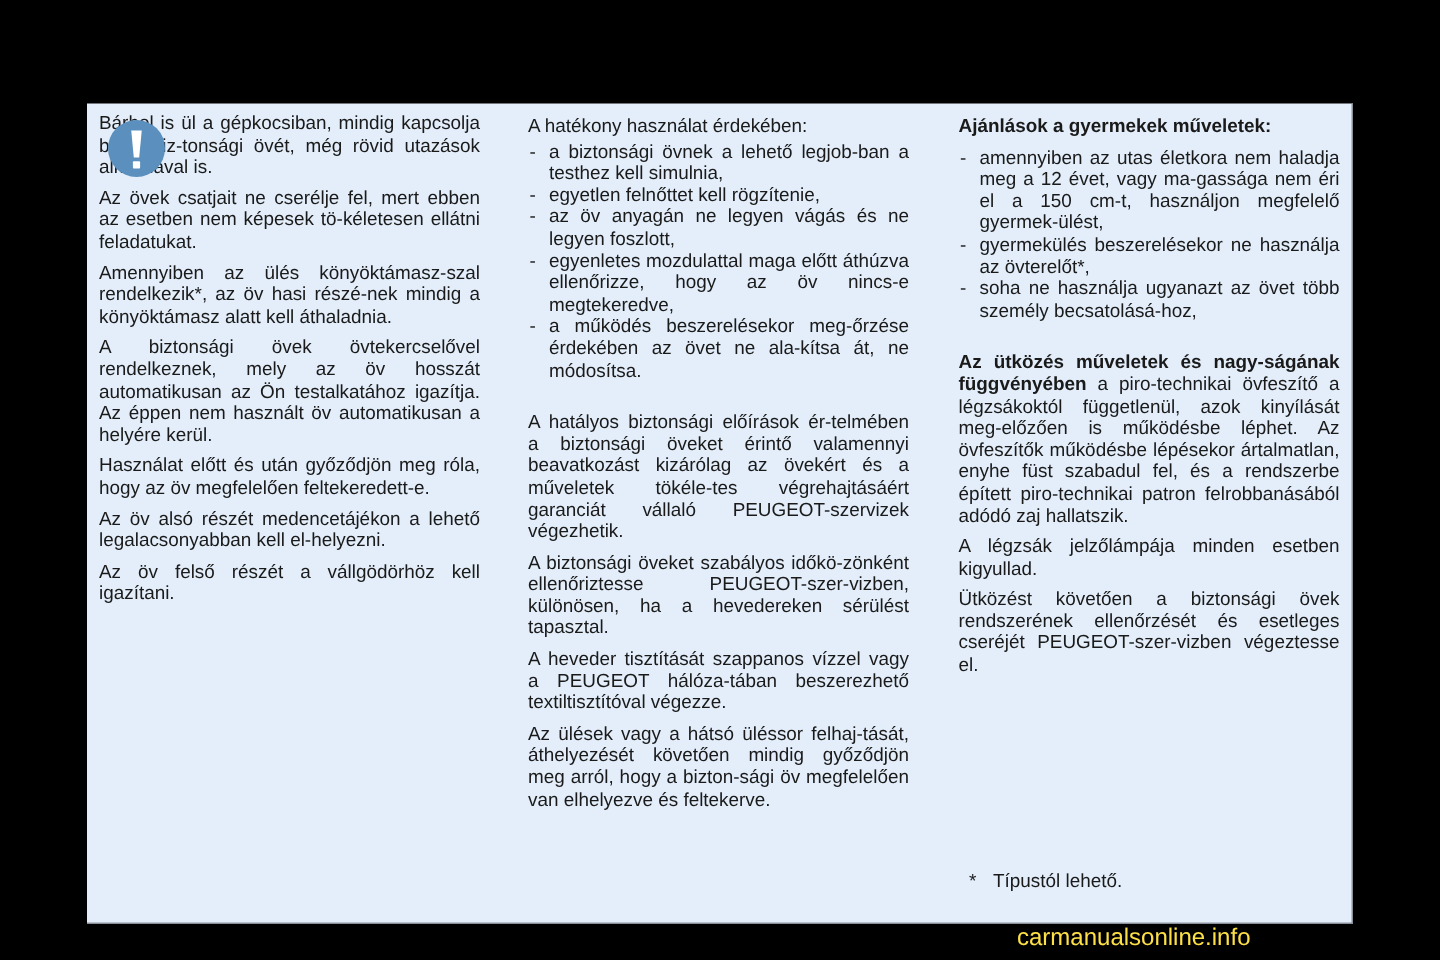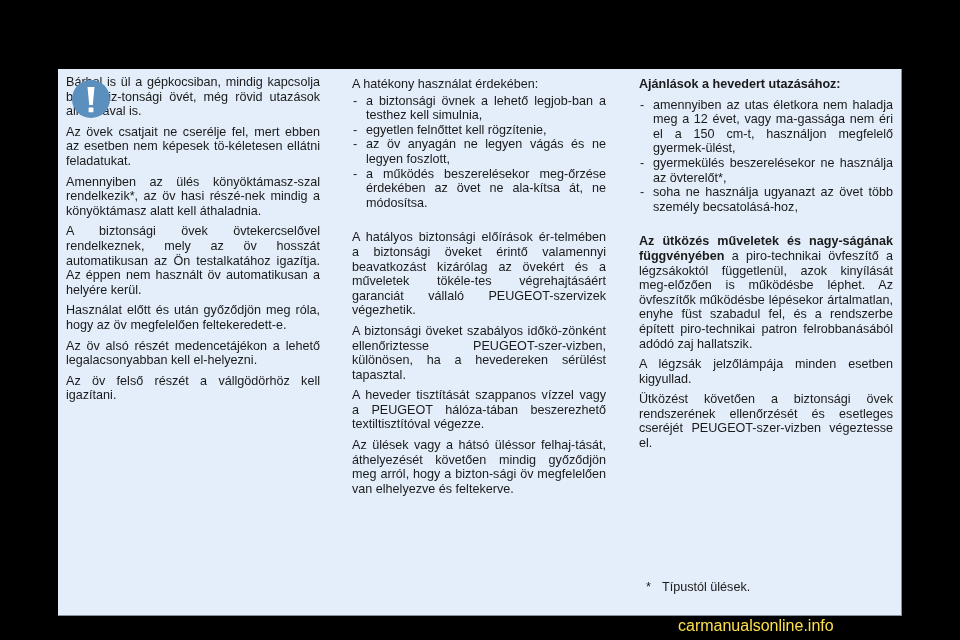--- a/index.html
+++ b/index.html
@@ -79,40 +79,41 @@
     <p>Az öv alsó részét medencetájékon a lehető legalacsonyabban kell el-helyezni.</p>
     <p>Az öv felső részét a vállgödörhöz kell igazítani.</p>
   </div>
 
   <div class="col col2">
     <p style="margin-bottom:2px">A hatékony használat érdekében:</p>
     <ul class="dash">
       <li>a biztonsági övnek a lehető legjob-ban a testhez kell simulnia,</li>
       <li>egyetlen felnőttet kell rögzítenie,</li>
       <li>az öv anyagán ne legyen vágás és ne legyen foszlott,</li>
+      <li>egyenletes mozdulattal maga előtt áthúzva ellenőrizze, hogy az öv nincs-e megtekeredve,</li>
       <li>a működés beszerelésekor meg-őrzése érdekében az övet ne ala-kítsa át, ne módosítsa.</li>
     </ul>
     <div class="gap"></div>
     <p>A hatályos biztonsági előírások ér-telmében a biztonsági öveket érintő valamennyi beavatkozást kizárólag az övekért és a műveletek tökéle-tes végrehajtásáért garanciát vállaló PEUGEOT-szervizek végezhetik.</p>
     <p>A biztonsági öveket szabályos időkö-zönként ellenőriztesse PEUGEOT-szer-vizben, különösen, ha a hevedereken sérülést tapasztal.</p>
     <p>A heveder tisztítását szappanos vízzel vagy a PEUGEOT hálóza-tában beszerezhető textiltisztítóval végezze.</p>
     <p>Az ülések vagy a hátsó üléssor felhaj-tását, áthelyezését követően mindig győződjön meg arról, hogy a bizton-sági öv megfelelően van elhelyezve és feltekerve.</p>
   </div>
 
   <div class="col col3">
-    <p class="heading">Ajánlások a hevedert utazásához:</p>
+    <p class="heading">Ajánlások a gyermekek műveletek:</p>
     <ul class="dash">
       <li>amennyiben az utas életkora nem haladja meg a 12 évet, vagy ma-gassága nem éri el a 150 cm-t, használjon megfelelő gyermek-ülést,</li>
       <li>gyermekülés beszerelésekor ne használja az övterelőt*,</li>
       <li>soha ne használja ugyanazt az övet több személy becsatolásá-hoz,</li>
     </ul>
     <div class="gap"></div>
     <p><span class="bold">Az ütközés műveletek és nagy-ságának függvényében</span><span> a piro-technikai övfeszítő a légzsákoktól függetlenül, azok kinyílását meg-előzően is működésbe léphet. Az övfeszítők működésbe lépésekor ártalmatlan, enyhe füst szabadul fel, és a rendszerbe épített piro-technikai patron felrobbanásából adódó zaj hallatszik.</span></p>
     <p>A légzsák jelzőlámpája minden esetben kigyullad.</p>
     <p>Ütközést követően a biztonsági övek rendszerének ellenőrzését és esetleges cseréjét PEUGEOT-szer-vizben végeztesse el.</p>
   </div>
 
   <div class="footnote">
-    <span class="star">*</span><span>Típustól ülések.</span>
+    <span class="star">*</span><span>Típustól lehető.</span>
   </div>
 </div>
 
 <div class="watermark">carmanualsonline.info</div>
 
 </body></html>

